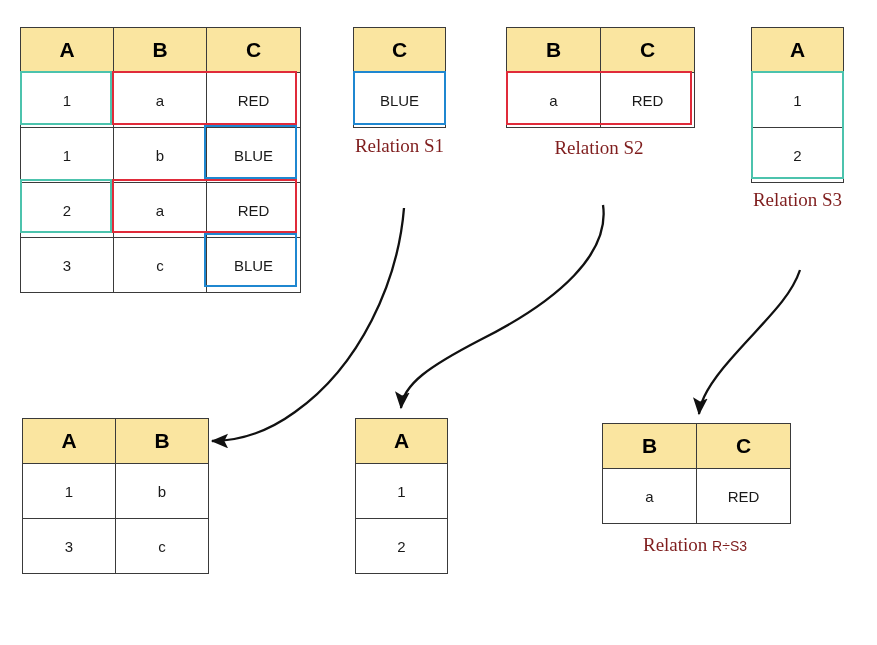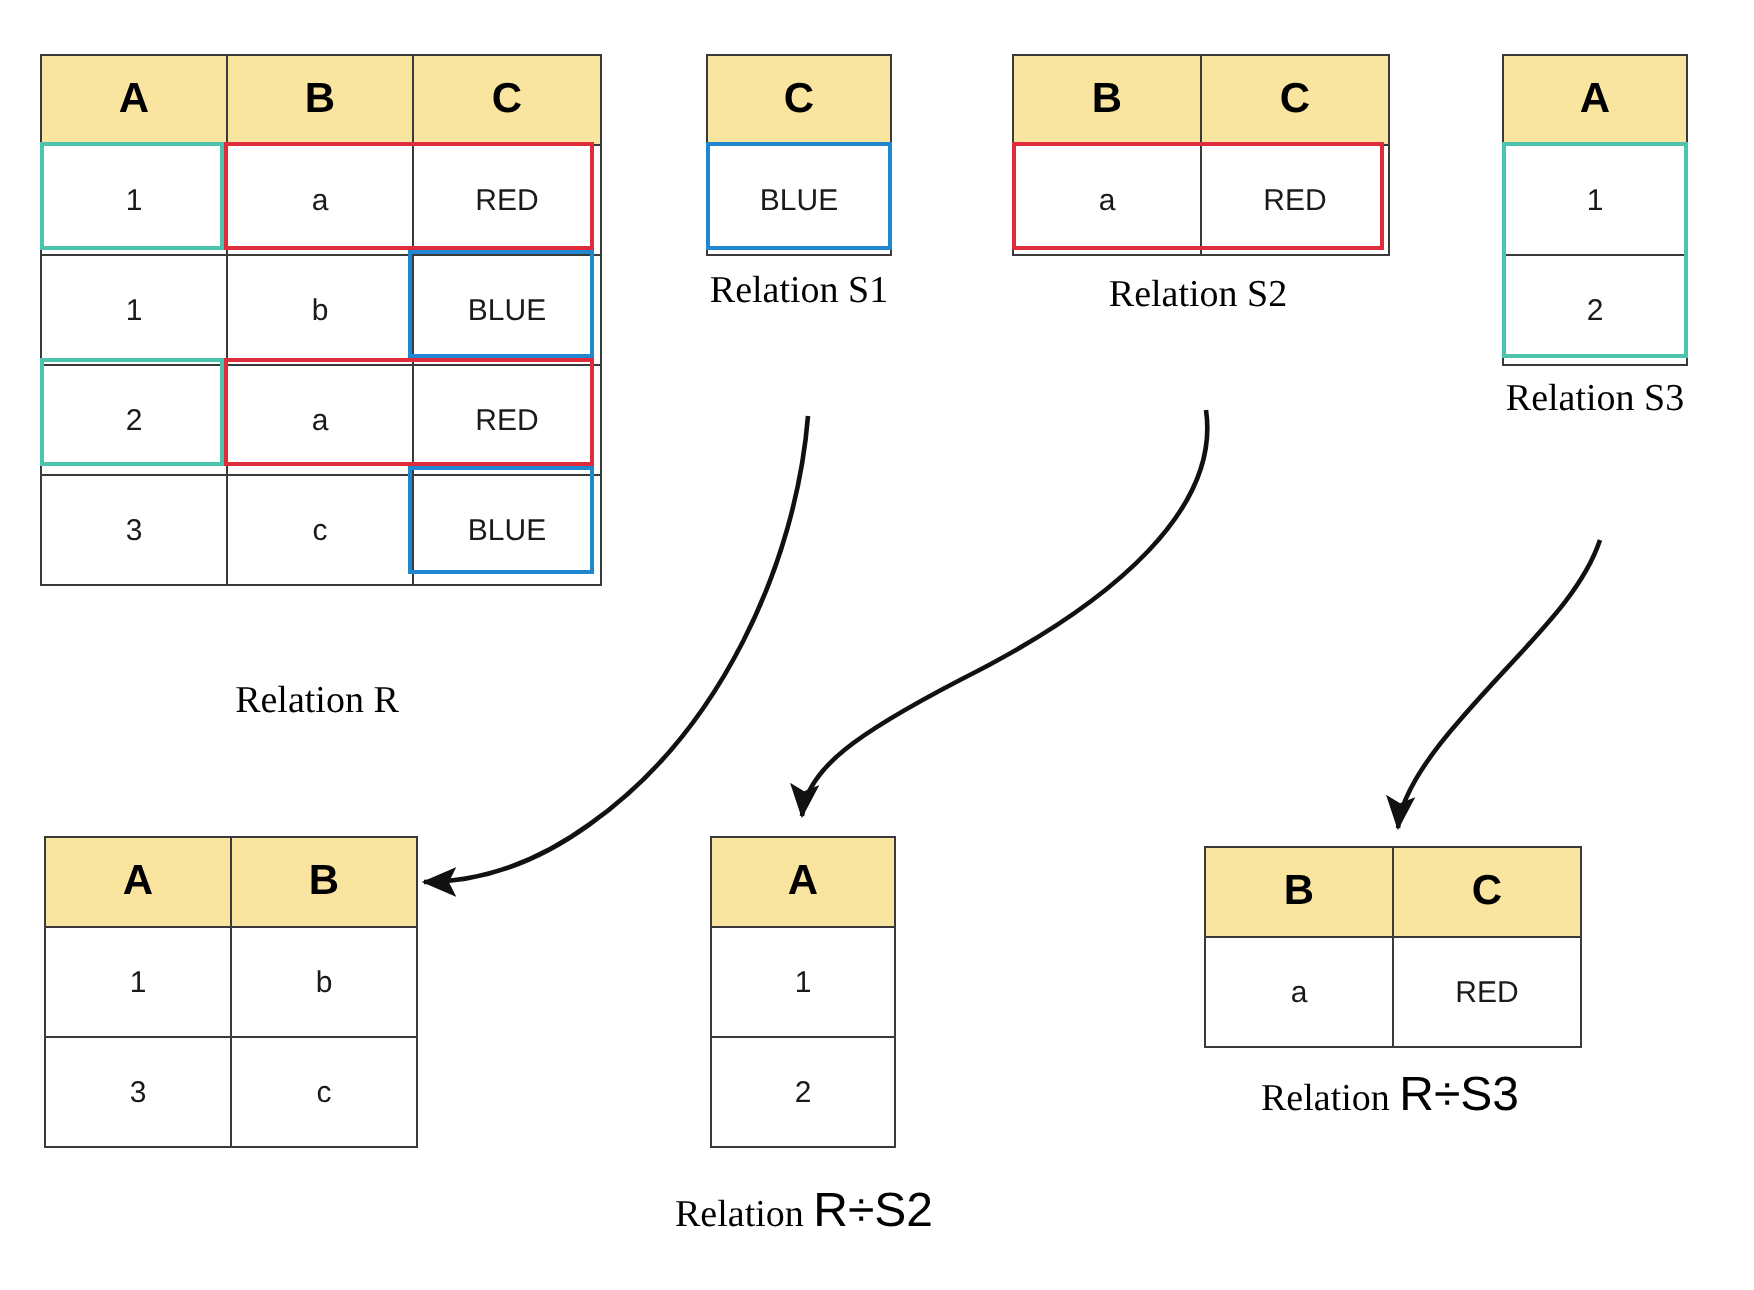--- a/index.html
+++ b/index.html
@@ -46,27 +46,27 @@
     font-size: 15px;
     color: #1a1a1a;
     height: 54px;
   }
 
   
   .caption {
     position: absolute;
     font-family: "Liberation Serif", serif;
     font-size: 19px;
-    color: #000000;
+    color: #7f1d1d;
     white-space: nowrap;
     text-align: center;
   }
   .caption .sans {
     font-family: "Liberation Sans", sans-serif;
-    font-size: 24px;
+    font-size: 14px;
   }
 
   
   .hl {
     position: absolute;
     box-sizing: border-box;
     pointer-events: none;
     background: transparent;
   }
   .hl-teal  { border: 2px solid #4cc3ad; }
@@ -123,24 +123,20 @@
 
   <div class="hl hl-teal" style="left:20px; top:71px; width:92px; height:54px;"></div>
   <div class="hl hl-teal" style="left:20px; top:179px; width:92px; height:54px;"></div>
 
   <div class="hl hl-red" style="left:112px; top:71px; width:185px; height:54px;"></div>
   <div class="hl hl-red" style="left:112px; top:179px; width:185px; height:54px;"></div>
 
   <div class="hl hl-blue" style="left:204px; top:125px; width:93px; height:54px;"></div>
   <div class="hl hl-blue" style="left:204px; top:233px; width:93px; height:54px;"></div>
 
-  <div class="caption" style="left:20px; top:340px; width:277px;">
-    <span>Relation</span>
-    <span>R</span>
-  </div>
 
   <div class="rel" style="left:353px; top:27px; width:93px;">
     <table>
       <thead>
         <tr>
           <th>C</th>
         </tr>
       </thead>
       <tbody>
         <tr>
@@ -230,24 +226,20 @@
       </thead>
       <tbody>
         <tr>
           <td>1</td>
         </tr>
         <tr>
           <td>2</td>
         </tr>
       </tbody>
     </table>
-  </div>
-  <div class="caption" style="left:292px; top:592px; width:220px;">
-    <span>Relation</span>
-    <span class="sans">R÷S2</span>
   </div>
 
   <div class="rel" style="left:602px; top:423px; width:186px;">
     <table>
       <thead>
         <tr>
           <th style="width:93px;">B</th>
           <th style="width:93px;">C</th>
         </tr>
       </thead>

